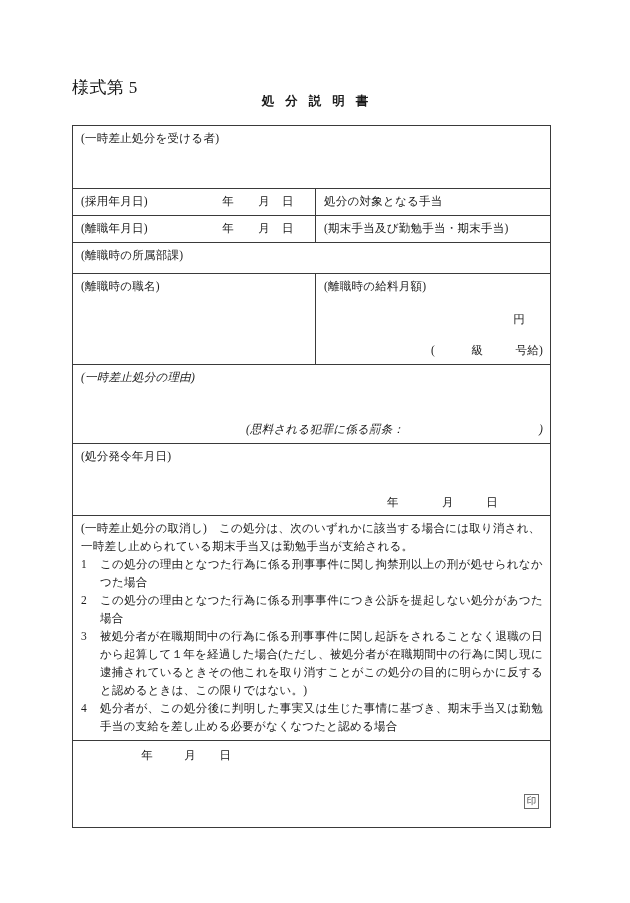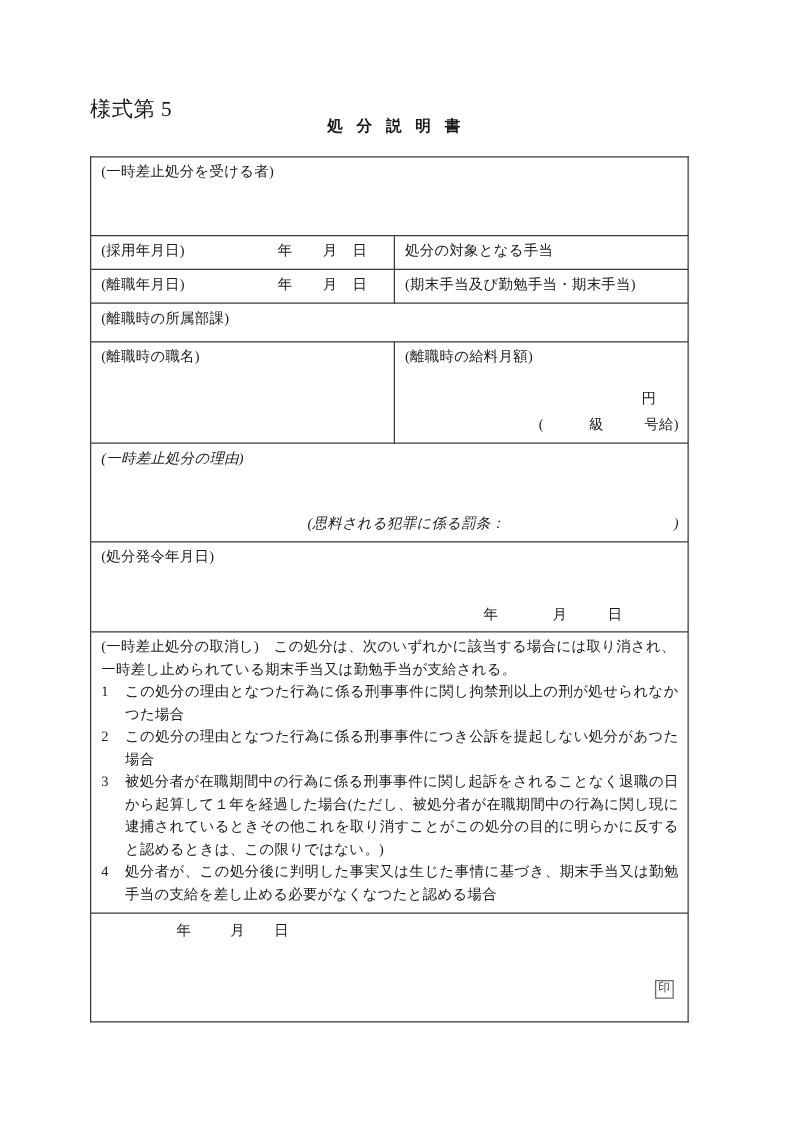--- a/index.html
+++ b/index.html
@@ -85,21 +85,21 @@
   .h-sign     { height: 78px; }
 
   .money-line {
     text-align: right;
     padding-right: 18px;
     margin-top: 16px;
     white-space: nowrap;
   }
   .grade-line {
     text-align: right;
-    margin-top: 3px;
+    margin-top: 13px;
     white-space: nowrap;
   }
   .grade-line .gap-s { display: inline-block; width: 30px; }
   .grade-line .gap-m { display: inline-block; width: 26px; }
 
   .penal-line {
     margin-top: 34px;
     padding-left: 165px;
     display: flex;
     white-space: nowrap;

